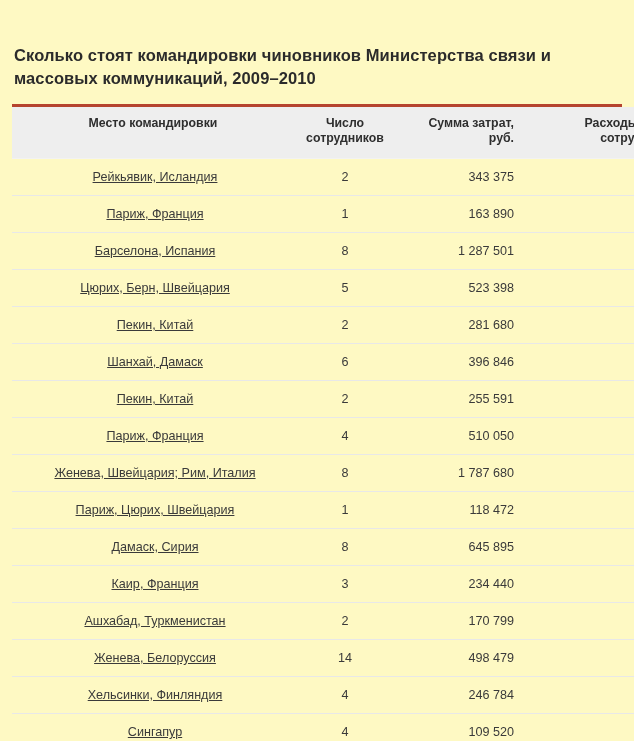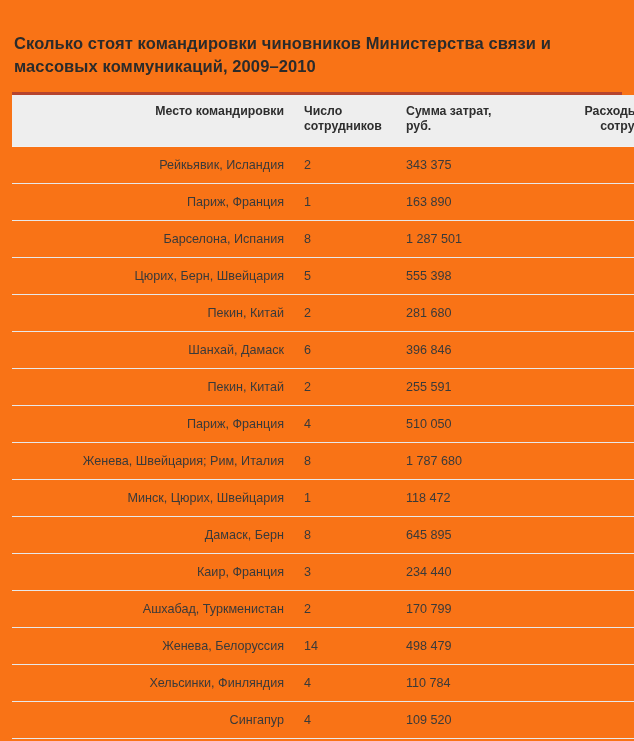--- a/index.html
+++ b/index.html
@@ -14,22 +14,22 @@
     overflow: hidden;
     font-family: "Liberation Sans", "DejaVu Sans", sans-serif;
     color: #333333;
     -webkit-font-smoothing: antialiased;
   }
 
   .page {
     width: 634px;
     height: 741px;
     box-sizing: border-box;
-    padding: 4px 12px;
-    background: #f97316;
+    padding: 16px 12px;
+    background: #fef9c3;
     position: relative;
   }
 
   
   .title-block {
     padding: 28px 2px 14px 2px;
   }
   .title {
     margin: 0;
     font-size: 16.5px;
@@ -56,30 +56,30 @@
     font-weight: bold;
     color: #2e2e2e;
     font-size: 12.3px;
     line-height: 15px;
     padding: 9px 10px 12px 10px;
     vertical-align: top;
     border: 0;
   }
 
   th.col-place, td.col-place {
-    text-align: right;
+    text-align: center;
     width: 262px;
     padding-left: 14px;
   }
   th.col-count, td.col-count {
-    text-align: left;
+    text-align: center;
     width: 82px;
   }
   th.col-sum, td.col-sum {
-    text-align: left;
+    text-align: right;
     width: 108px;
   }
   th.col-per, td.col-per {
     text-align: right;
     width: 168px;
     padding-right: 12px;
   }
 
   table.data-table tbody td {
     padding: 10px 10px 10px 10px;
@@ -91,20 +91,21 @@
     vertical-align: middle;
     white-space: nowrap;
     overflow: hidden;
     text-overflow: ellipsis;
   }
   table.data-table tbody tr:first-child td {
     border-top: 1px solid #f2f2f2;
   }
   table.data-table tbody td.col-place {
     padding-left: 14px;
+    text-decoration: underline;
   }
   table.data-table tbody td.col-per {
     padding-right: 12px;
   }
 </style>
 </head>
 <body>
 
 <div class="page">
 
@@ -137,21 +138,21 @@
           </tr>
           <tr>
             <td class="col-place">Барселона, Испания</td>
             <td class="col-count">8</td>
             <td class="col-sum">1 287 501</td>
             <td class="col-per">160 938</td>
           </tr>
           <tr>
             <td class="col-place">Цюрих, Берн, Швейцария</td>
             <td class="col-count">5</td>
-            <td class="col-sum">555 398</td>
+            <td class="col-sum">523 398</td>
             <td class="col-per">154 680</td>
           </tr>
           <tr>
             <td class="col-place">Пекин, Китай</td>
             <td class="col-count">2</td>
             <td class="col-sum">281 680</td>
             <td class="col-per">140 840</td>
           </tr>
           <tr>
             <td class="col-place">Шанхай, Дамаск</td>
@@ -171,27 +172,27 @@
             <td class="col-sum">510 050</td>
             <td class="col-per">127 518</td>
           </tr>
           <tr>
             <td class="col-place">Женева, Швейцария; Рим, Италия</td>
             <td class="col-count">8</td>
             <td class="col-sum">1 787 680</td>
             <td class="col-per">119 179</td>
           </tr>
           <tr>
-            <td class="col-place">Минск, Цюрих, Швейцария</td>
+            <td class="col-place">Париж, Цюрих, Швейцария</td>
             <td class="col-count">1</td>
             <td class="col-sum">118 472</td>
             <td class="col-per">118 472</td>
           </tr>
           <tr>
-            <td class="col-place">Дамаск, Берн</td>
+            <td class="col-place">Дамаск, Сирия</td>
             <td class="col-count">8</td>
             <td class="col-sum">645 895</td>
             <td class="col-per">80 737</td>
           </tr>
           <tr>
             <td class="col-place">Каир, Франция</td>
             <td class="col-count">3</td>
             <td class="col-sum">234 440</td>
             <td class="col-per">78 147</td>
           </tr>
@@ -203,21 +204,21 @@
           </tr>
           <tr>
             <td class="col-place">Женева, Белоруссия</td>
             <td class="col-count">14</td>
             <td class="col-sum">498 479</td>
             <td class="col-per">41 540</td>
           </tr>
           <tr>
             <td class="col-place">Хельсинки, Финляндия</td>
             <td class="col-count">4</td>
-            <td class="col-sum">110 784</td>
+            <td class="col-sum">246 784</td>
             <td class="col-per">38 446</td>
           </tr>
           <tr>
             <td class="col-place">Сингапур</td>
             <td class="col-count">4</td>
             <td class="col-sum">109 520</td>
             <td class="col-per">27 380</td>
           </tr>
           <tr>
             <td class="col-place">Любляна, Брдо, Словения</td>

